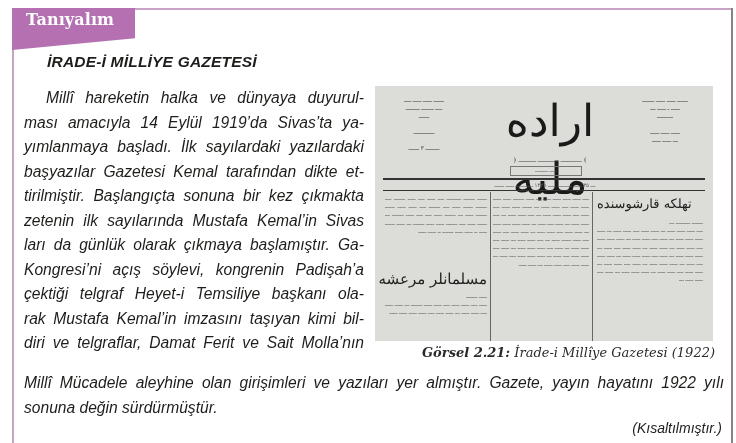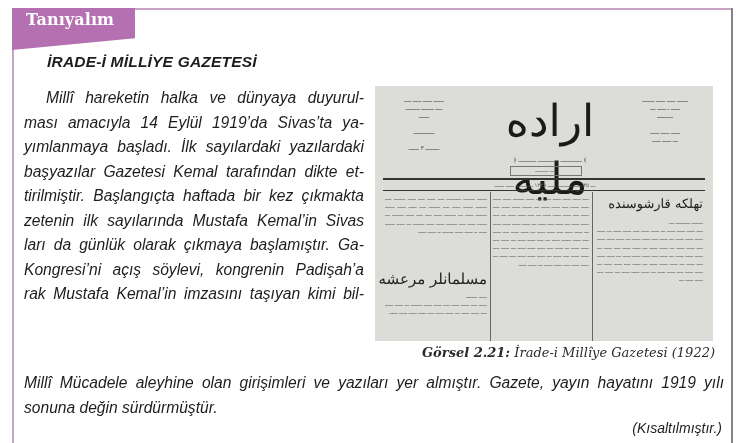--- a/index.html
+++ b/index.html
@@ -47,29 +47,31 @@
 <div class="banner"></div>
 <div class="banner-label">Tanıyalım</div>
 
 <div class="title">İRADE-İ MİLLİYE GAZETESİ</div>
 
 <div class="col-lines">
   <span class="ln first">Millî hareketin halka ve dünyaya duyurul-</span>
   <span class="ln">ması amacıyla 14 Eylül 1919’da Sivas’ta ya-</span>
   <span class="ln">yımlanmaya başladı. İlk sayılardaki yazılardaki</span>
   <span class="ln">başyazılar Gazetesi Kemal tarafından dikte et-</span>
-  <span class="ln">tirilmiştir. Başlangıçta haftada bir kez çıkmakta</span>
+  <span class="ln">tirilmiştir. Başlangıçta sonuna bir kez çıkmakta</span>
   <span class="ln">zetenin ilk sayılarında Mustafa Kemal’in Sivas</span>
   <span class="ln">ları da günlük olarak çıkmaya başlamıştır. Ga-</span>
   <span class="ln">Kongresi’ni açış söylevi, kongrenin Padişah’a</span>
+  <span class="ln">çektiği  telgraf Heyet-i Temsiliye başkanı ola-</span>
   <span class="ln">rak Mustafa Kemal’in imzasını taşıyan kimi bil-</span>
+  <span class="ln">diri ve telgraflar, Damat Ferit ve Sait Molla’nın</span>
 </div>
 
 <div class="full-lines">
-  <span class="ln just">Millî Mücadele aleyhine olan girişimleri ve yazıları yer almıştır. Gazete, yayın hayatını 1919 yılı</span>
+  <span class="ln just">Millî Mücadele aleyhine olan girişimleri ve yazıları yer almıştır. Gazete, yayın hayatını 1922 yılı</span>
   <span class="ln">sonuna değin sürdürmüştür.</span>
 </div>
 
 <div class="note">(Kısaltılmıştır.)</div>
 
 <div class="figure" title="İrade-i Milliye newspaper front page in Ottoman script">
 
   <div class="np-side" style="left:14px;top:10px;width:70px;">
     ــــــ ـــــ ـــــ ــــ<br>ــــ ـــــــ ــــــــ<br>ــــــ<br><br>ــــــــــــ<br><br>ــــــــ ٣ ــــــ
   </div>
@@ -93,21 +95,21 @@
   <div class="np-col" style="left:10px;top:206px;width:102px;height:50px;">
     ـــــ ـــــــ<br>ـــــ ــــ ـــــ ـــــ ــــ ـــــ ـــــ ـــــــ ـــ ـــــ ـــــ ــــ ـــــ ـــــ ـــ ـــــ ـــــ ــــ ـــــ ـــــ ـــــ ـــــ
   </div>
   <div class="np-vrule" style="left:115px;top:106px;height:149px;"></div>
 
   <div class="np-col" style="left:118px;top:108px;width:96px;height:146px;">
     ــــ ـــــ ـــــ ـــــ ـــــ ـــ ـــــ ـــــــ ـــــ ـــــ ـــــ ـــــ ــــ ـــــ ـــــ ـــ ــــــ ـــــ ـــــ ــــ ـــــ ــــ ـــــ ـــــ ـــــ ـــ ــــ ـــــ ـــــ ـــ ــــ ـــــ ـــــ ـــ ـــــ ــــ ـــــ ـــ ـــــ ـــــ ـــــ ـــــ ـــ ـــــ ـــــ ــــ ـــــ ـــــ ـــ ـــــ ـــــ ــــ ـــــ ــــ ـــــ ــــــ ـــــ ـــ ــــ ـــــ ـــــ ـــ ـــــ ــــ ـــــ ـــــ ـــ ـــــ ــــ ـــــ ـــــ ـــــ ـــ ـــــ ــــ ـــــ ـــــ ــــ ـــــ ـــ ـــــ ـــــ ـــــ ــــ ـــــ ـــ ـــــ ـــــ ــــ ـــــ ـــــ ـــ ـــــ ـــــ
   </div>
   <div class="np-vrule" style="left:217px;top:106px;height:149px;"></div>
 
-  <div class="np-headline" style="left:222px;top:110px;width:106px;font-size:13px;text-align:right;">تهلکه قارشوسنده</div>
+  <div class="np-headline" style="left:222px;top:110px;width:106px;font-size:13px;text-align:left;">تهلکه قارشوسنده</div>
   <div class="np-col" style="left:222px;top:132px;width:106px;height:122px;">
     ـــــــ ـــــــــ ـــ<br>ــــ ـــــ ـــــ ـــــ ـــ ـــــ ـــــ ــــ ـــــ ـــــ ـــ ـــــ ـــــ ـــــ ـــــ ـــ ـــــ ــــ ـــــ ـــــ ـــ ـــــ ـــــ ـــــ ــــ ـــــ ـــــ ـــ ـــــ ـــــ ـــ ـــــ ـــــ ــــ ـــــ ـــ ـــــ ـــــ ـــــ ـــ ـــــ ــــ ـــــ ـــــ ـــــ ـــ ـــــ ـــــ ــــ ـــــ ـــ ـــــ ـــــ ـــــ ـــ ـــــ ــــ ـــــ ـــــ ـــ ـــــ ـــــ ــــ ـــــ ـــــ ـــ ـــــ ـــــ ـــــ ـــ ـــــ ــــ ـــــ ـــــ ـــ
   </div>
 </div>
 
 <div class="caption">
   <b>Görsel 2.21:</b>
   <span>İrade-i Millîye Gazetesi (1922)</span>
 </div>
 

